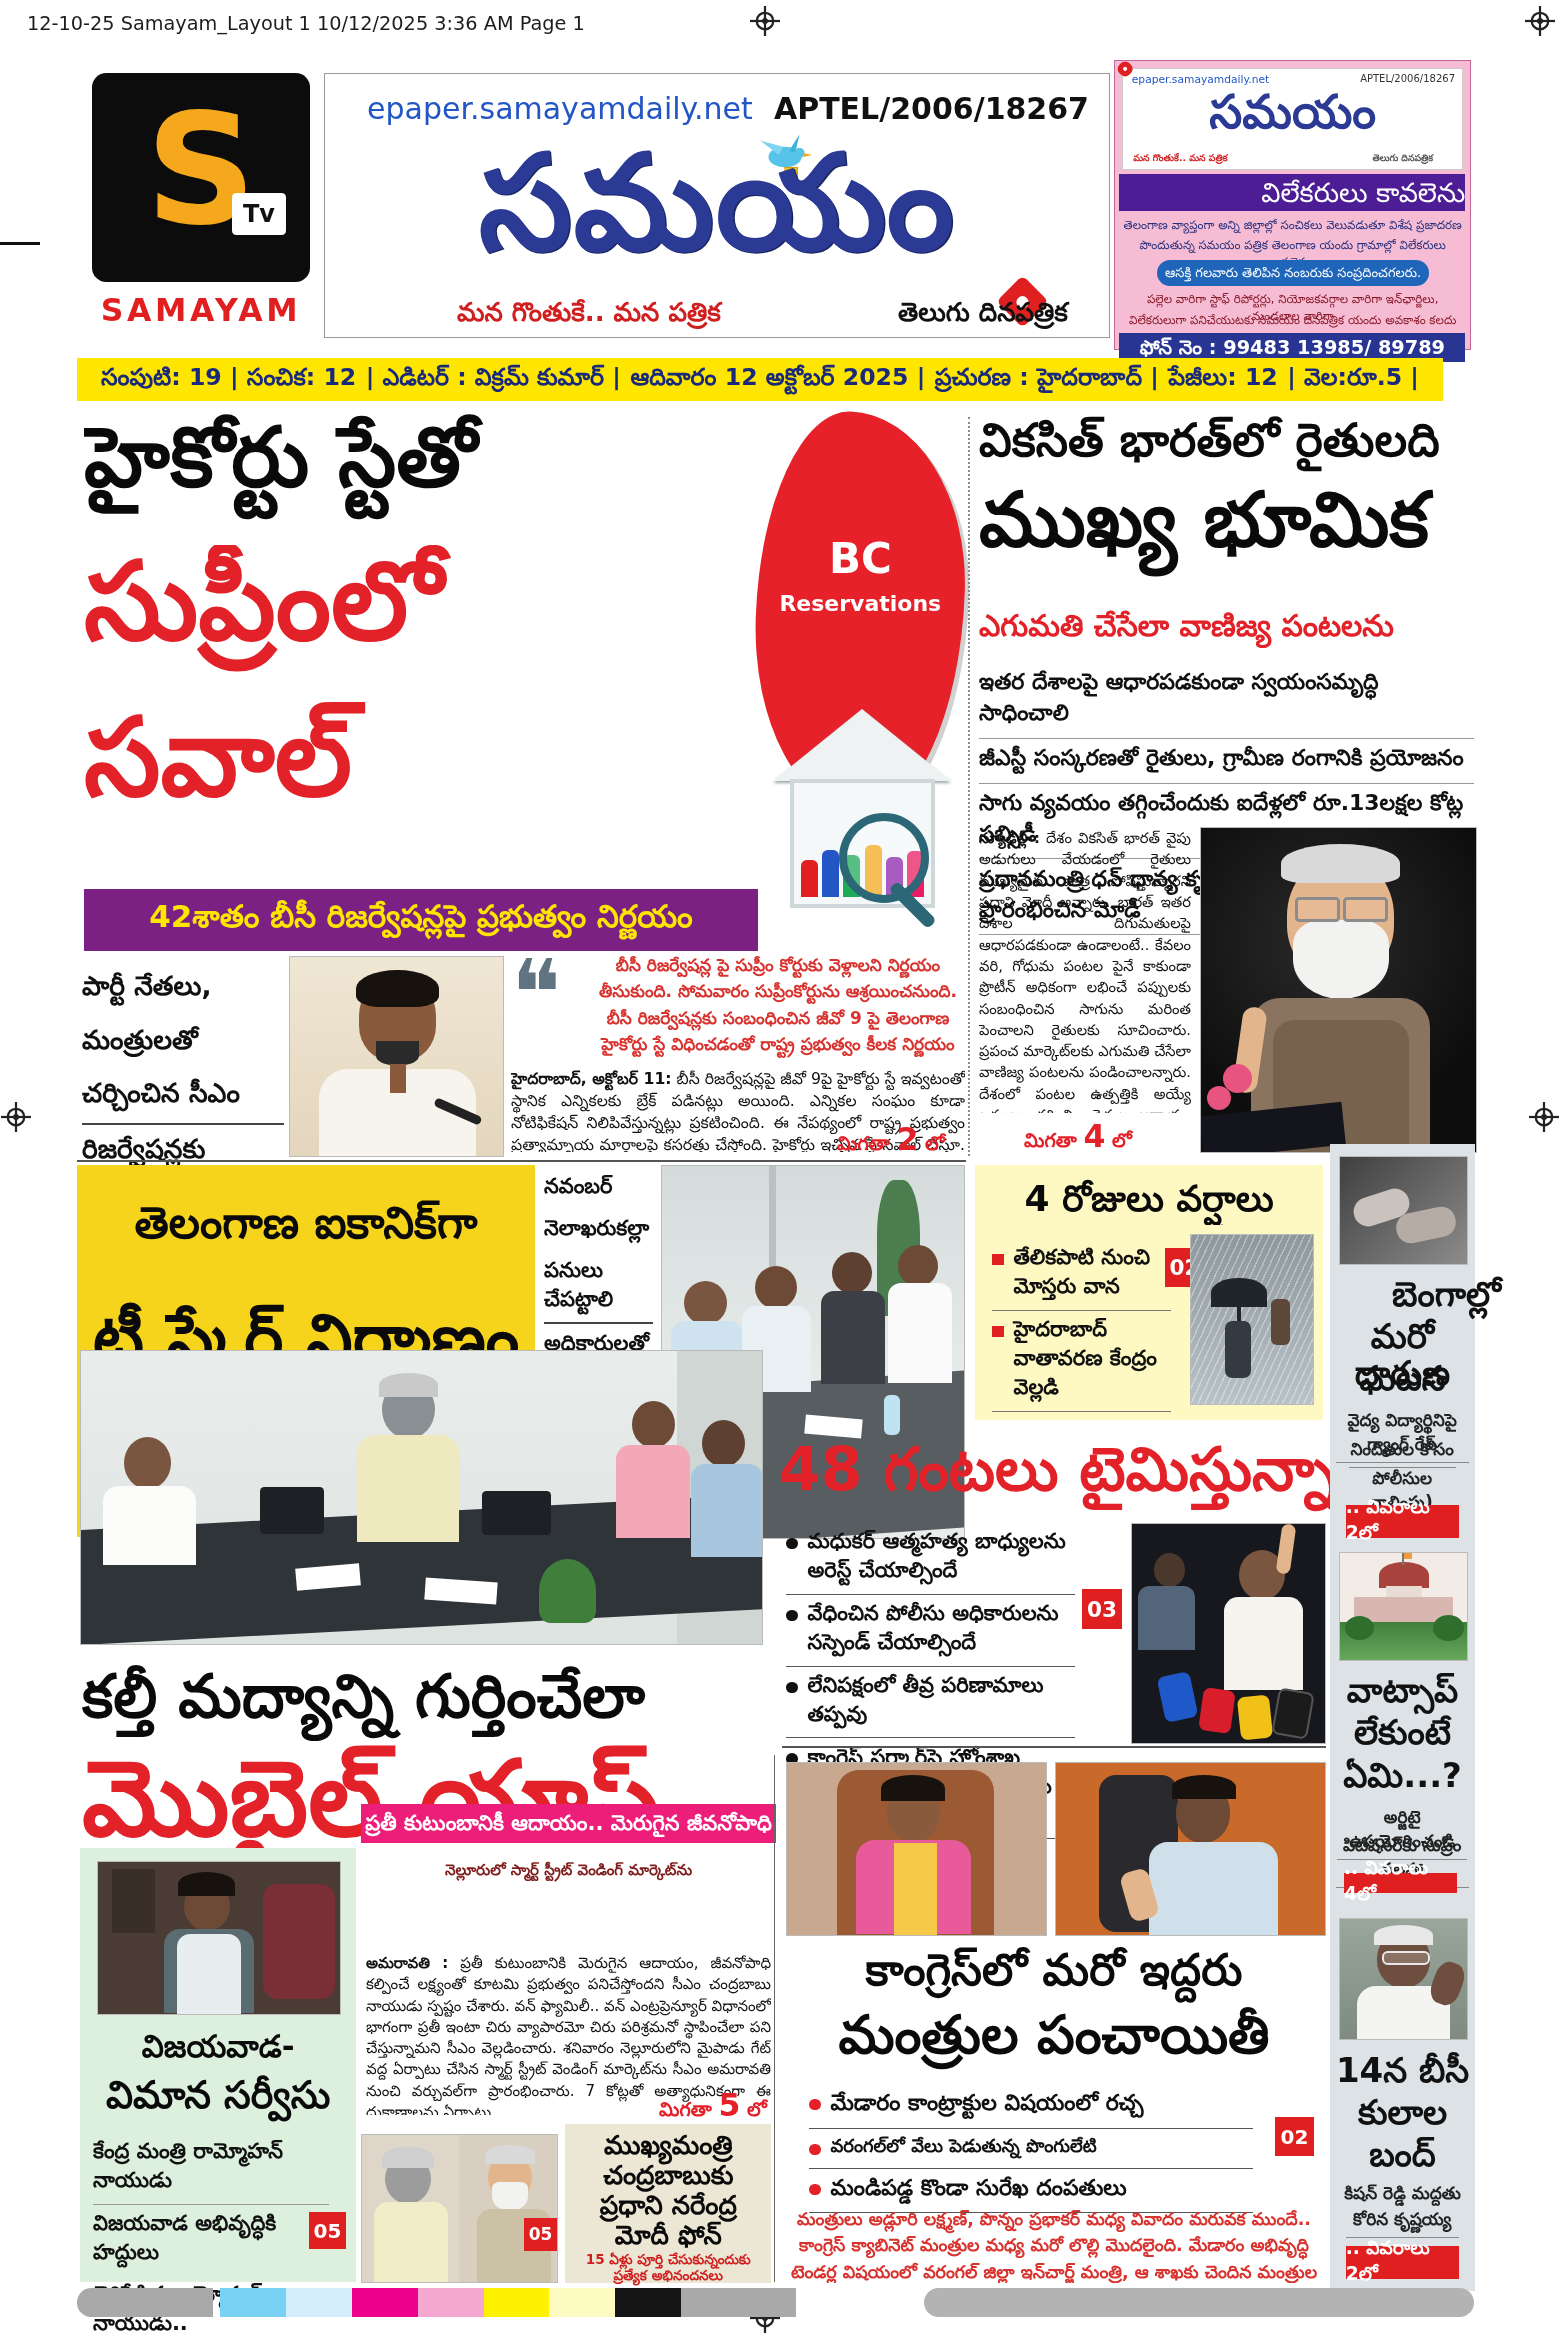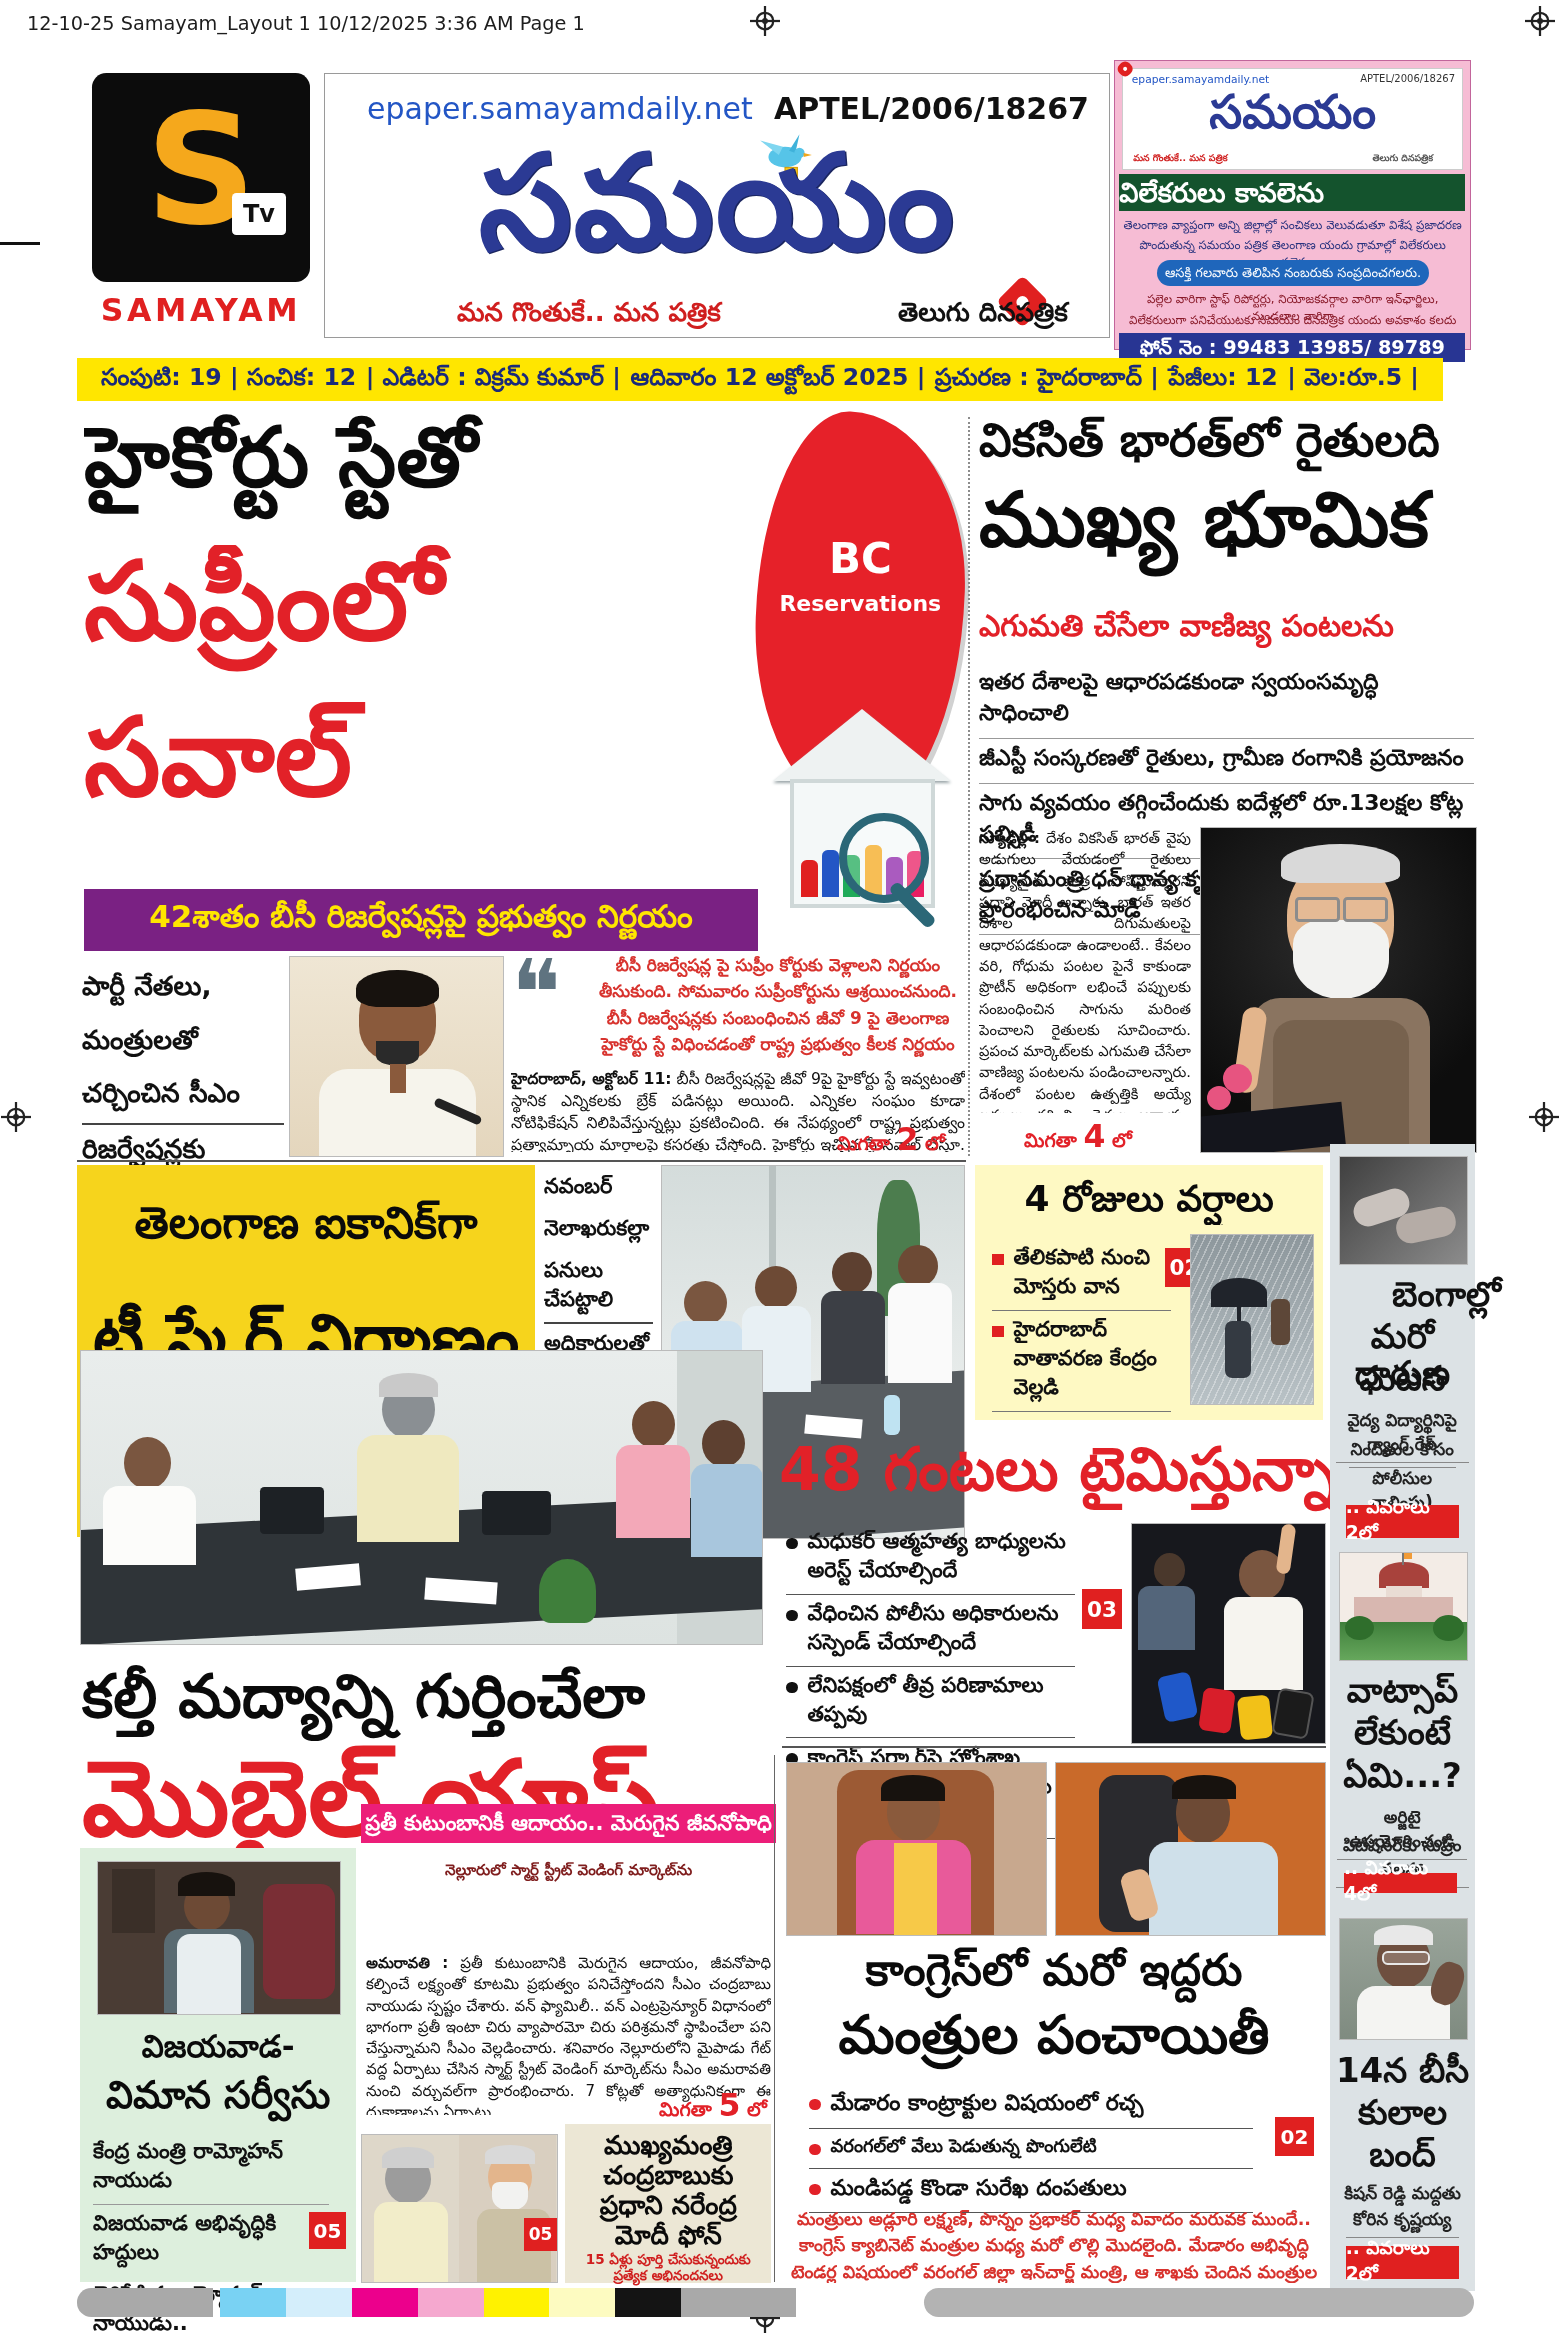--- a/index.html
+++ b/index.html
@@ -20,21 +20,21 @@
   .mh-url{color:#2356c5;font-size:30px;}
   .mh-reg{color:#111;font-size:30px;font-weight:700;}
   .mh-title{color:#2b3a94;font-size:133px;font-weight:800;line-height:1;letter-spacing:1.4px;text-shadow:1.4px 1.4px 0 #1a255f;}
   .mh-tag-l{color:#d01f1f;font-size:26px;font-weight:800;}
   .mh-tag-r{color:#111;font-size:26px;font-weight:800;}
   .nib{position:relative;width:37px;height:37px;background:#e02020;transform:rotate(45deg);border-radius:5.7px;}
   .nib i{position:absolute;left:13px;top:13px;width:11.5px;height:11.5px;background:#fff;border-radius:50%;}
   
   .adbox{background:#f6bcd4;border:1.4px solid #c2659b;}
   .ad-white{background:#fff;border:0.7px solid #ccc;position:relative;}
-  .ad-band{background:#14532d;color:#fff;font-weight:700;text-align:left;}
+  .ad-band{background:#4c1d95;color:#fff;font-weight:400;text-align:right;}
   .ad-small{color:#28327e;font-size:11.8px;line-height:1.4;text-align:center;}
   .ad-small2{color:#8a1b2a;font-size:11.8px;line-height:1.4;text-align:center;}
   .ad-pill{background:#1f66bb;border-radius:14.3px;color:#fff;font-size:13px;text-align:center;line-height:26px;}
   .ad-phone{background:#283593;color:#fff;font-weight:800;text-align:center;}
   
   .ystrip{background:#ffe600;display:flex;align-items:center;justify-content:space-between;padding:0 24px;box-sizing:border-box;color:#1a2a7a;font-size:23.6px;font-weight:800;}
   
   .h-black{color:#0a0a0a;font-weight:800;}
   .h-red{color:#e22128;font-weight:800;}
   .purple-bar{background:#7a2183;display:flex;align-items:center;justify-content:center;}

